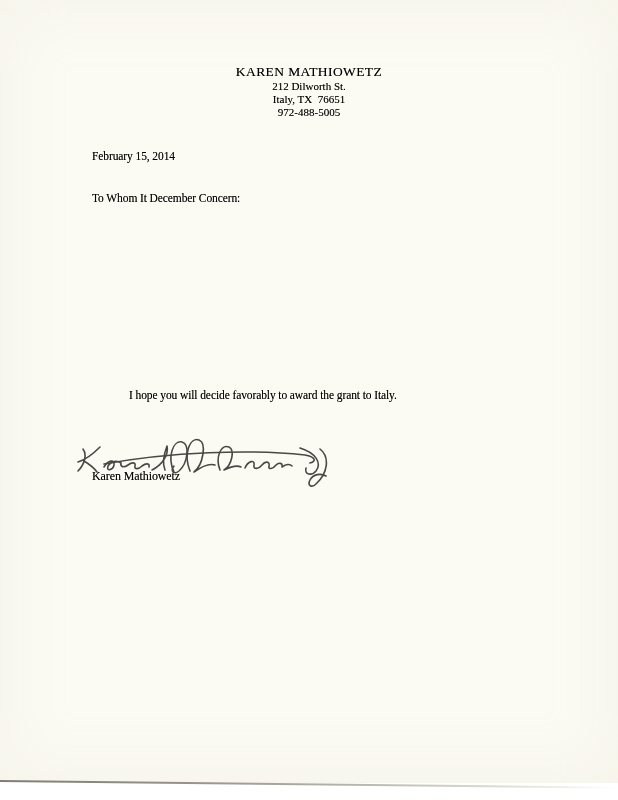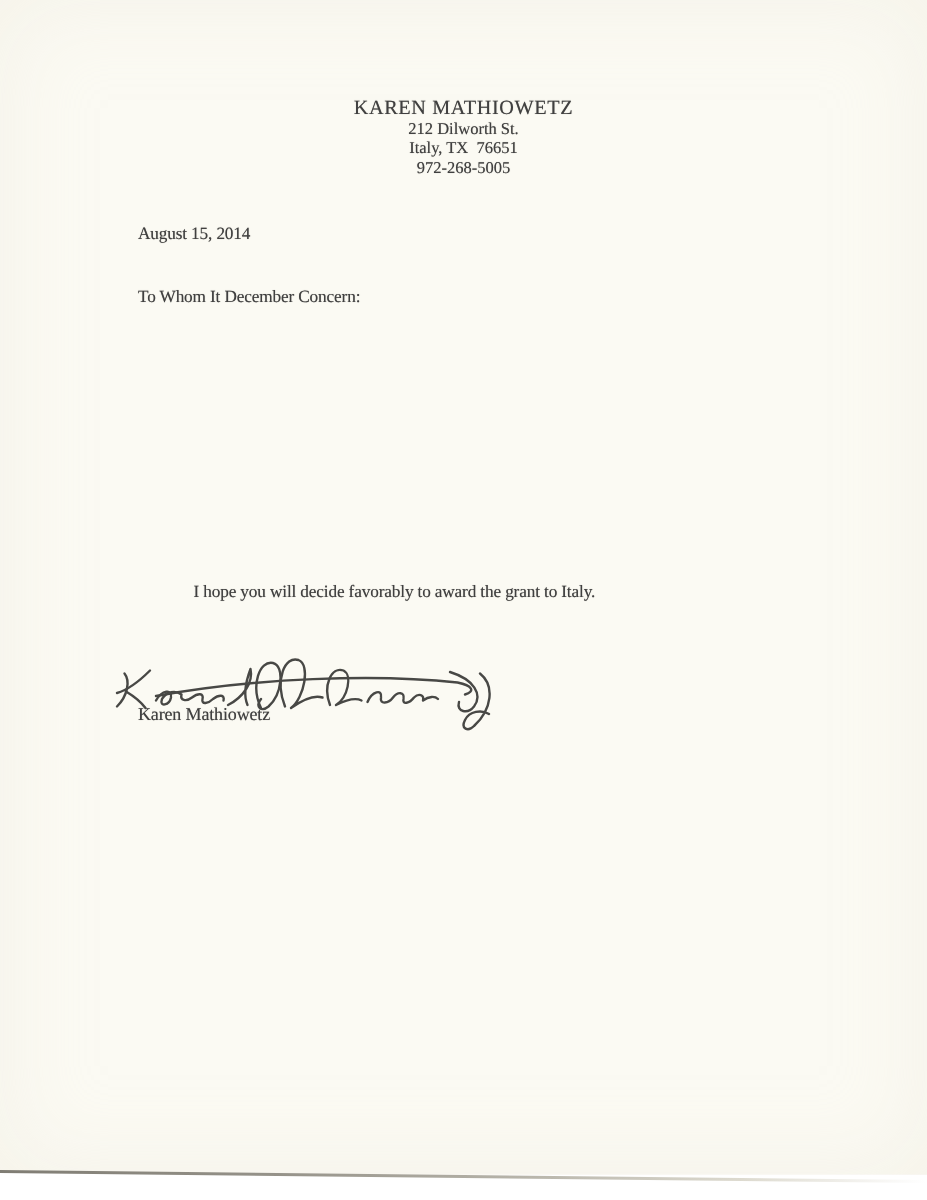--- a/index.html
+++ b/index.html
@@ -18,21 +18,21 @@
   }
   .paper {
     position: absolute;
     left: 0; top: 0;
     width: 618px;
     height: 783px;
     background: #fbfaf3;
     box-shadow: inset 0 0 60px rgba(235,230,214,0.35);
   }
   .ink {
-    color: #404040;
+    color: #000000;
     text-shadow: 0 0 0.5px rgba(53,49,43,0.55);
   }
   .letterhead {
     position: absolute;
     left: 0; top: 63px;
     width: 618px;
     text-align: center;
   }
   .lh-name {
     font-size: 13.5px;
@@ -88,24 +88,24 @@
 </head>
 <body>
 
 <div class="scan">
   <div class="paper">
 
     <div class="letterhead ink">
       <div class="lh-name">KAREN MATHIOWETZ</div>
       <div class="lh-line">212 Dilworth St.</div>
       <div class="lh-line">Italy, TX  76651</div>
-      <div class="lh-line">972-268-5005</div>
+      <div class="lh-line">972-488-5005</div>
     </div>
 
-    <div class="block ink date-line">August 15, 2014</div>
+    <div class="block ink date-line">February 15, 2014</div>
 
     <div class="block ink salutation">To Whom It December Concern:</div>
 
     <div class="block ink para para-4">I hope you will decide favorably to award the grant to Italy.</div>
 
 
     <div class="sig-wrap">
       <svg viewBox="0 0 272 58" xmlns="http://www.w3.org/2000/svg">
         <g stroke="#30302e" stroke-width="1.6" fill="none" stroke-linecap="round" stroke-linejoin="round" opacity="0.88">
 

